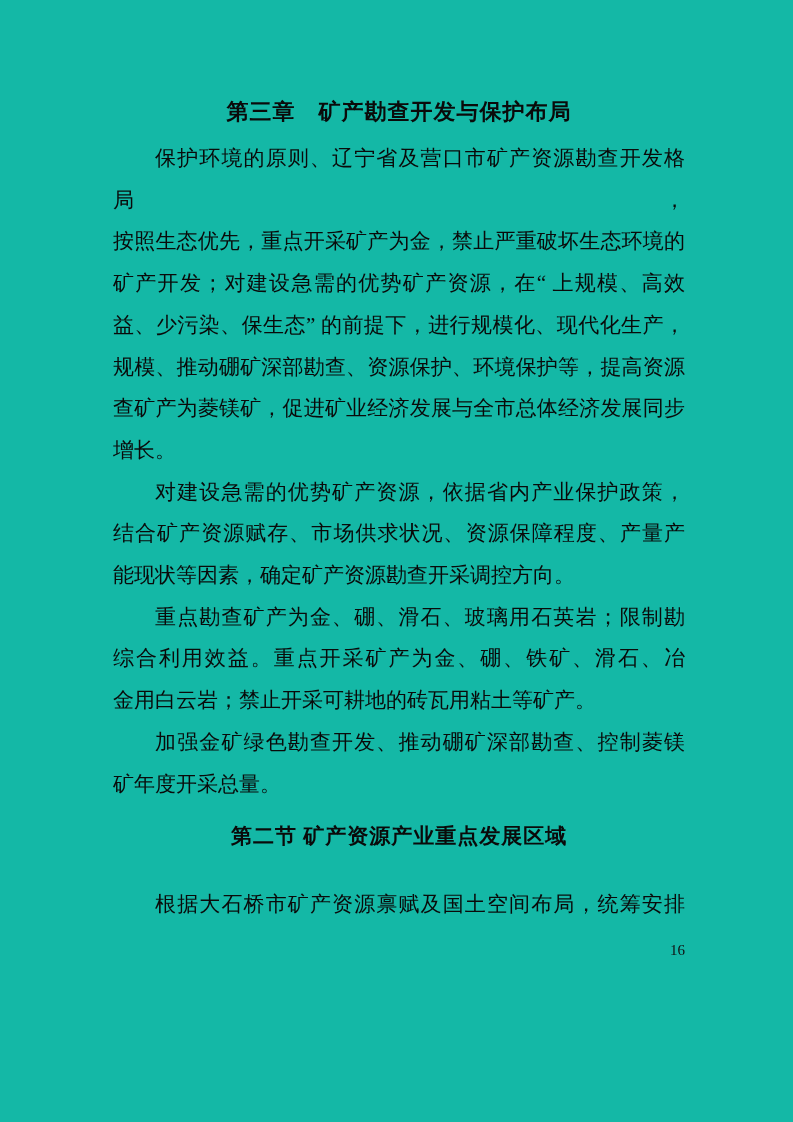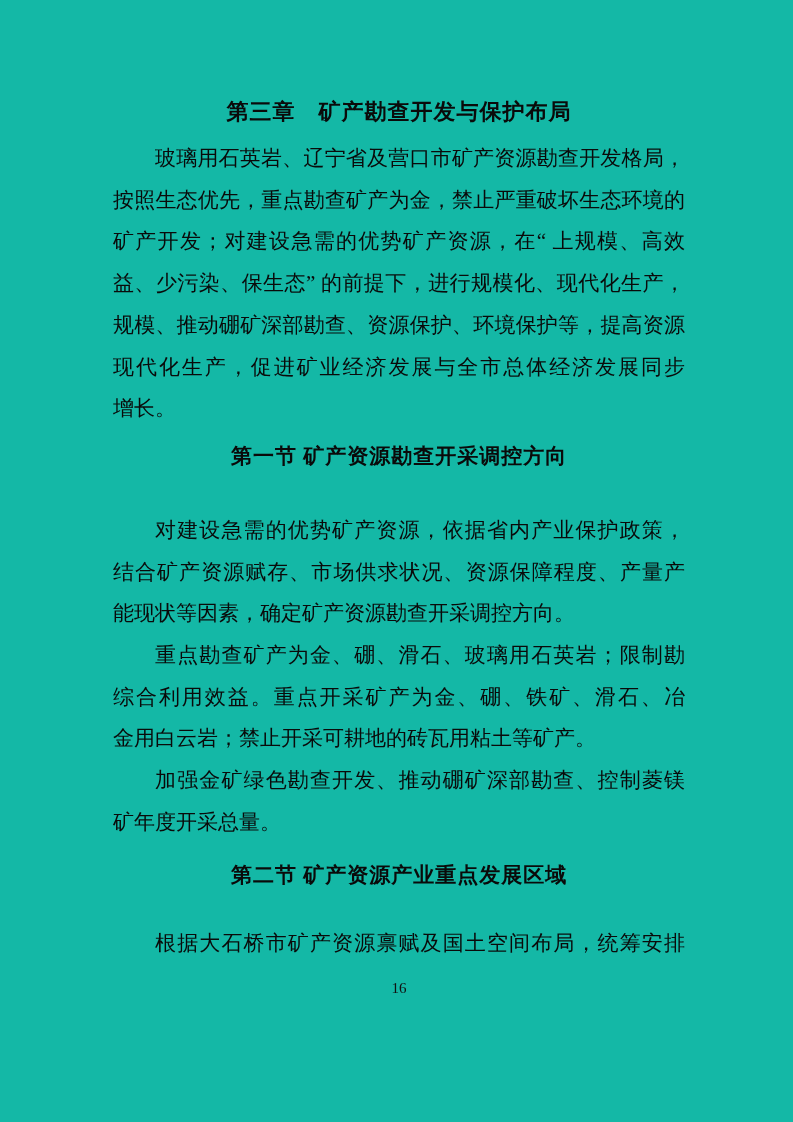--- a/index.html
+++ b/index.html
@@ -45,44 +45,43 @@
     line-height: 41.7px;
     text-align: justify;
     text-align-last: justify;
     text-justify: inter-character;
     white-space: normal;
   }
   .body-line.indent { text-indent: 42px; }
   .body-line.last   { text-align-last: left; }
   .page-number {
     margin-top: 14px;
-    text-align: center;
+    text-align: right;
     font-size: 15px;
     line-height: 20px;
     color: #111;
   }
 </style>
 </head>
 <body>
 
 <div class="page">
 
   <h1 class="chapter-heading">第三章　矿产勘查开发与保护布局</h1>
 
   <div class="paragraph">
-    <div class="body-line indent">玻璃用石英岩、辽宁省及营口市矿产资源勘查开发格局，</div>
-    <div class="body-line">按照生态优先，重点勘查矿产为金，禁止严重破坏生态环境的</div>
+    <div class="body-line indent">保护环境的原则、辽宁省及营口市矿产资源勘查开发格局，</div>
+    <div class="body-line">按照生态优先，重点开采矿产为金，禁止严重破坏生态环境的</div>
     <div class="body-line">矿产开发；对建设急需的优势矿产资源，在“ 上规模、高效</div>
     <div class="body-line">益、少污染、保生态” 的前提下，进行规模化、现代化生产，</div>
     <div class="body-line">规模、推动硼矿深部勘查、资源保护、环境保护等，提高资源</div>
-    <div class="body-line">现代化生产，促进矿业经济发展与全市总体经济发展同步</div>
+    <div class="body-line">查矿产为菱镁矿，促进矿业经济发展与全市总体经济发展同步</div>
     <div class="body-line last">增长。</div>
   </div>
 
-  <h2 class="section-heading s1">第一节 矿产资源勘查开采调控方向</h2>
 
   <div class="paragraph">
     <div class="body-line indent">对建设急需的优势矿产资源，依据省内产业保护政策，</div>
     <div class="body-line">结合矿产资源赋存、市场供求状况、资源保障程度、产量产</div>
     <div class="body-line last">能现状等因素，确定矿产资源勘查开采调控方向。</div>
   </div>
 
   <div class="paragraph">
     <div class="body-line indent">重点勘查矿产为金、硼、滑石、玻璃用石英岩；限制勘</div>
     <div class="body-line">综合利用效益。重点开采矿产为金、硼、铁矿、滑石、冶</div>

